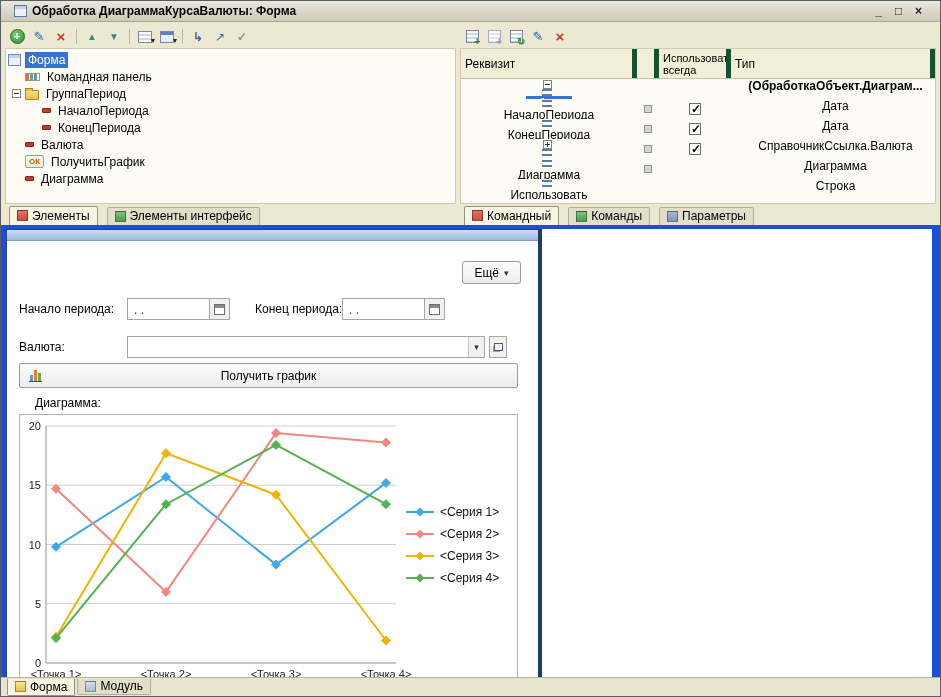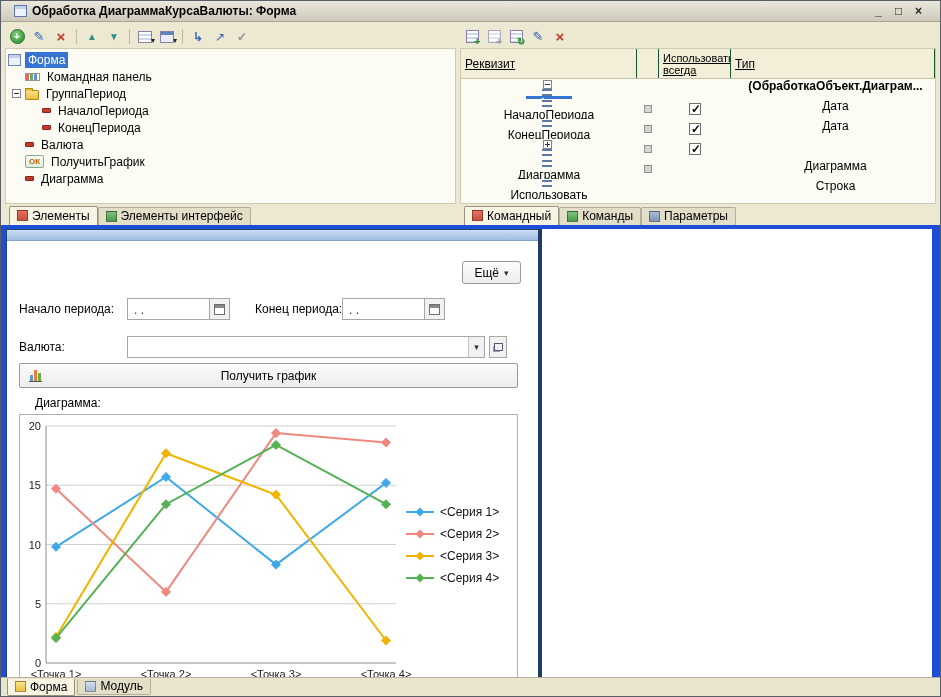--- a/index.html
+++ b/index.html
@@ -66,33 +66,33 @@
   .tic-folder{width:14px;height:10px;background:linear-gradient(#FBDF8A,#EFBE4A);border:1px solid #B8860B;border-radius:1px;position:relative;margin-top:2px;}
   .tic-folder::before{content:"";position:absolute;top:-3px;left:-1px;width:6px;height:2px;background:#EFBE4A;border:1px solid #B8860B;border-bottom:none;border-radius:1px 1px 0 0;}
   .tic-field{width:9px;height:5px;background:#C23B2E;border:1px solid #8E2419;border-radius:1px;}
   .tic-ok-button{width:19px;height:13px;border:1px solid #8AA88A;border-radius:2px;background:linear-gradient(#F8FCF8,#E2EEE2);
     font-size:8px;color:#C06000;font-weight:bold;text-align:center;line-height:11px;}
   .tic-ok-button::before{content:"ОК";}
   .tic-eq{width:10px;height:7px;border-top:2px solid #5E79A8;border-bottom:2px solid #5E79A8;}
   .tree-label{padding:1px 3px;}
   .sel{background:#3674D4;color:#fff;}
   
-  .tabs-row{flex:none;height:21px;display:flex;align-items:flex-end;gap:0;padding:2px 2px 0 4px;}
+  .tabs-row{flex:none;height:21px;display:flex;align-items:flex-end;gap:9px;padding:2px 2px 0 4px;}
   .tab{display:flex;align-items:center;gap:4px;padding:2px 7px 3px;height:18px;
     border:1px solid #B3AF97;border-bottom:none;border-radius:2px 2px 0 0;background:#E2DEC8;white-space:nowrap;}
   .tab.active{background:#F7F4E4;border-color:#97937C;height:19px;}
   .tab-ic{width:11px;height:11px;flex:none;border:1px solid rgba(0,0,0,.35);}
   .tab-ic.elements,.tab-ic.attributes{background:linear-gradient(#E9705E,#C94F3D);}
   .tab-ic.cmd-interface,.tab-ic.commands{background:linear-gradient(#7CC47C,#4E9A4E);}
   .tab-ic.parameters{background:linear-gradient(#A9BBD6,#7E94B8);}
   .tab-ic.form{background:linear-gradient(#FBE38A,#E9C23F);}
   .tab-ic.module{background:linear-gradient(#D7E0F0,#A9B8D4);}
   
   .attr-header{display:flex;height:30px;background:#F2EED8;border-bottom:1px solid #C6C2A8;}
-  .hc{display:flex;align-items:center;padding:1px 4px;border-right:1px solid #14532d;overflow:hidden;text-decoration:underline;}
+  .hc{display:flex;align-items:center;padding:1px 4px;border-right:5px solid #14532d;overflow:hidden;}
   .col-name{width:176px;flex:none;}
   .col-mini{width:22px;flex:none;justify-content:center;}
   .col-use{width:72px;flex:none;justify-content:flex-start;}
   .col-type{flex:1;min-width:0;}
   .use-hdr{font-size:11px;line-height:12px;display:block;}
   .attr-row{display:flex;height:20px;align-items:center;}
   .attr-row .cell{display:flex;align-items:center;height:100%;overflow:hidden;white-space:nowrap;flex-direction:column;}
   .attr-row .col-mini{justify-content:center;}
   .attr-row .col-use{justify-content:center;}
   .attr-row .col-type{padding-left:5px;}
@@ -321,20 +321,21 @@
                 <span class="exp plus"></span>
                 <span class="tic tic-eq"></span>
                 <span class="tree-label">Валюта</span>
               </div>
               <div class="cell col-mini">
                 <span class="minibox"></span>
               </div>
               <div class="cell col-use">
                 <span class="cb on"></span>
               </div>
+              <div class="cell col-type">СправочникСсылка.Валюта</div>
             </div>
             <div class="attr-row">
               <div class="cell col-name">
                 <span class="tspace" style="width: 48px;"></span>
                 <span class="tic tic-eq"></span>
                 <span class="tree-label">Диаграмма</span>
               </div>
               <div class="cell col-mini">
                 <span class="minibox"></span>
               </div>

